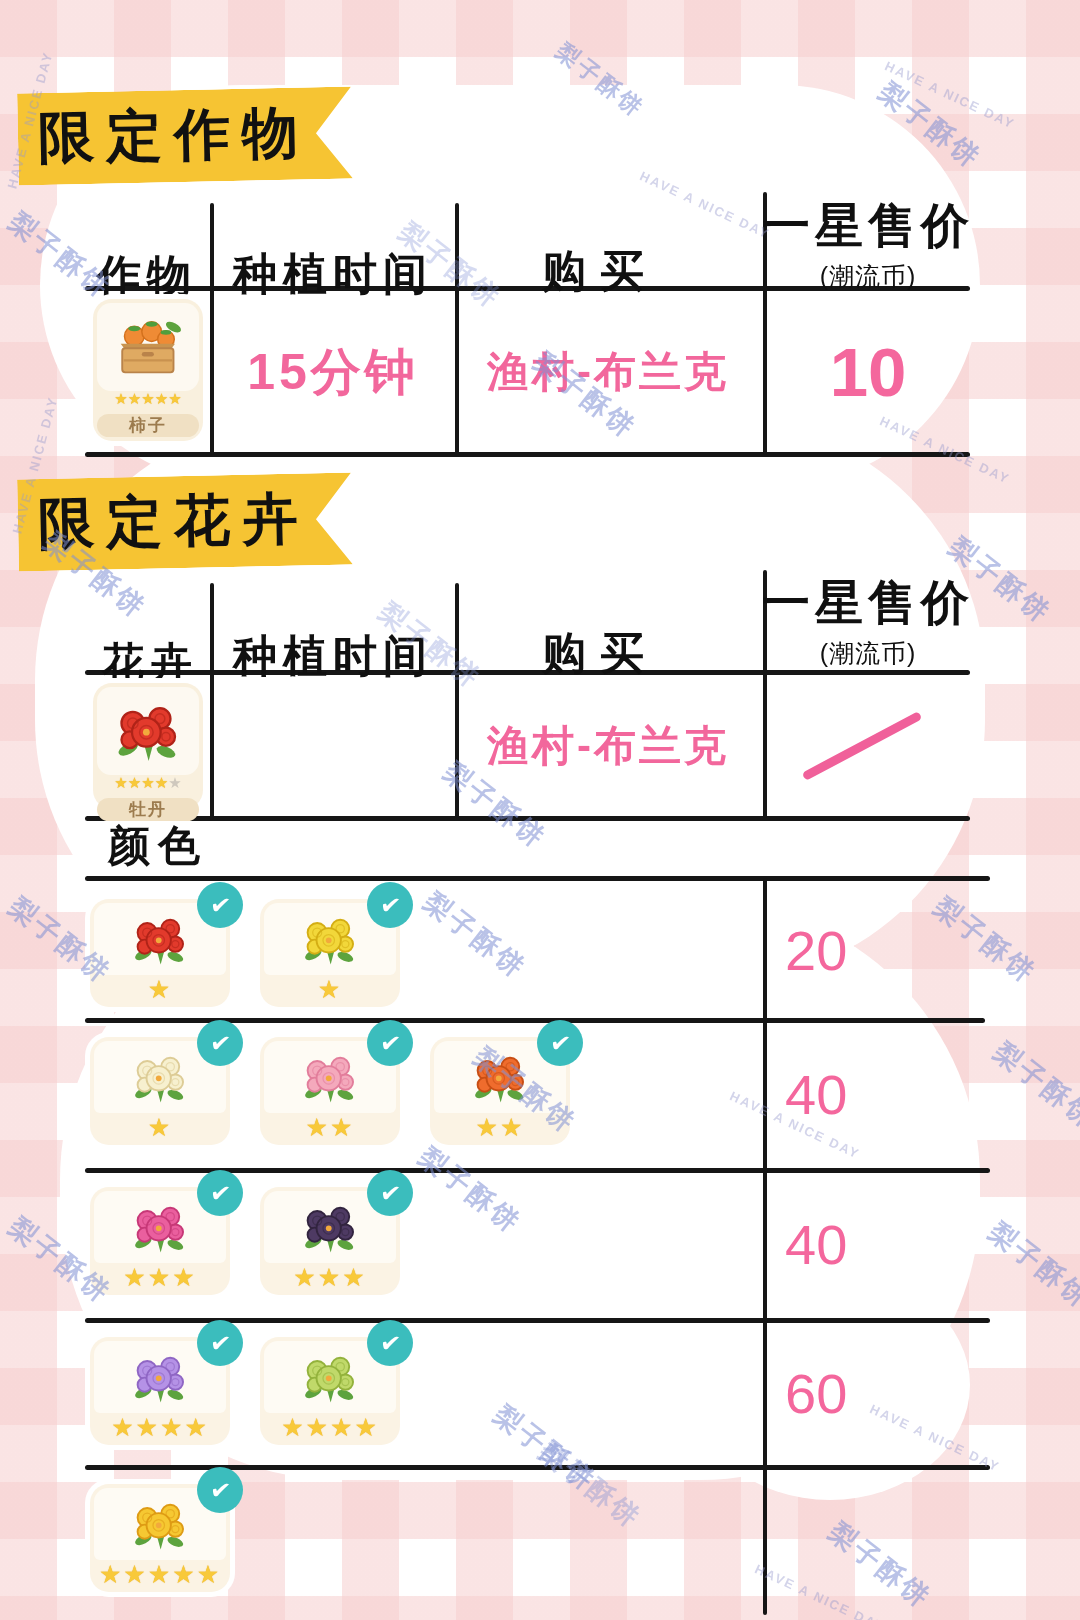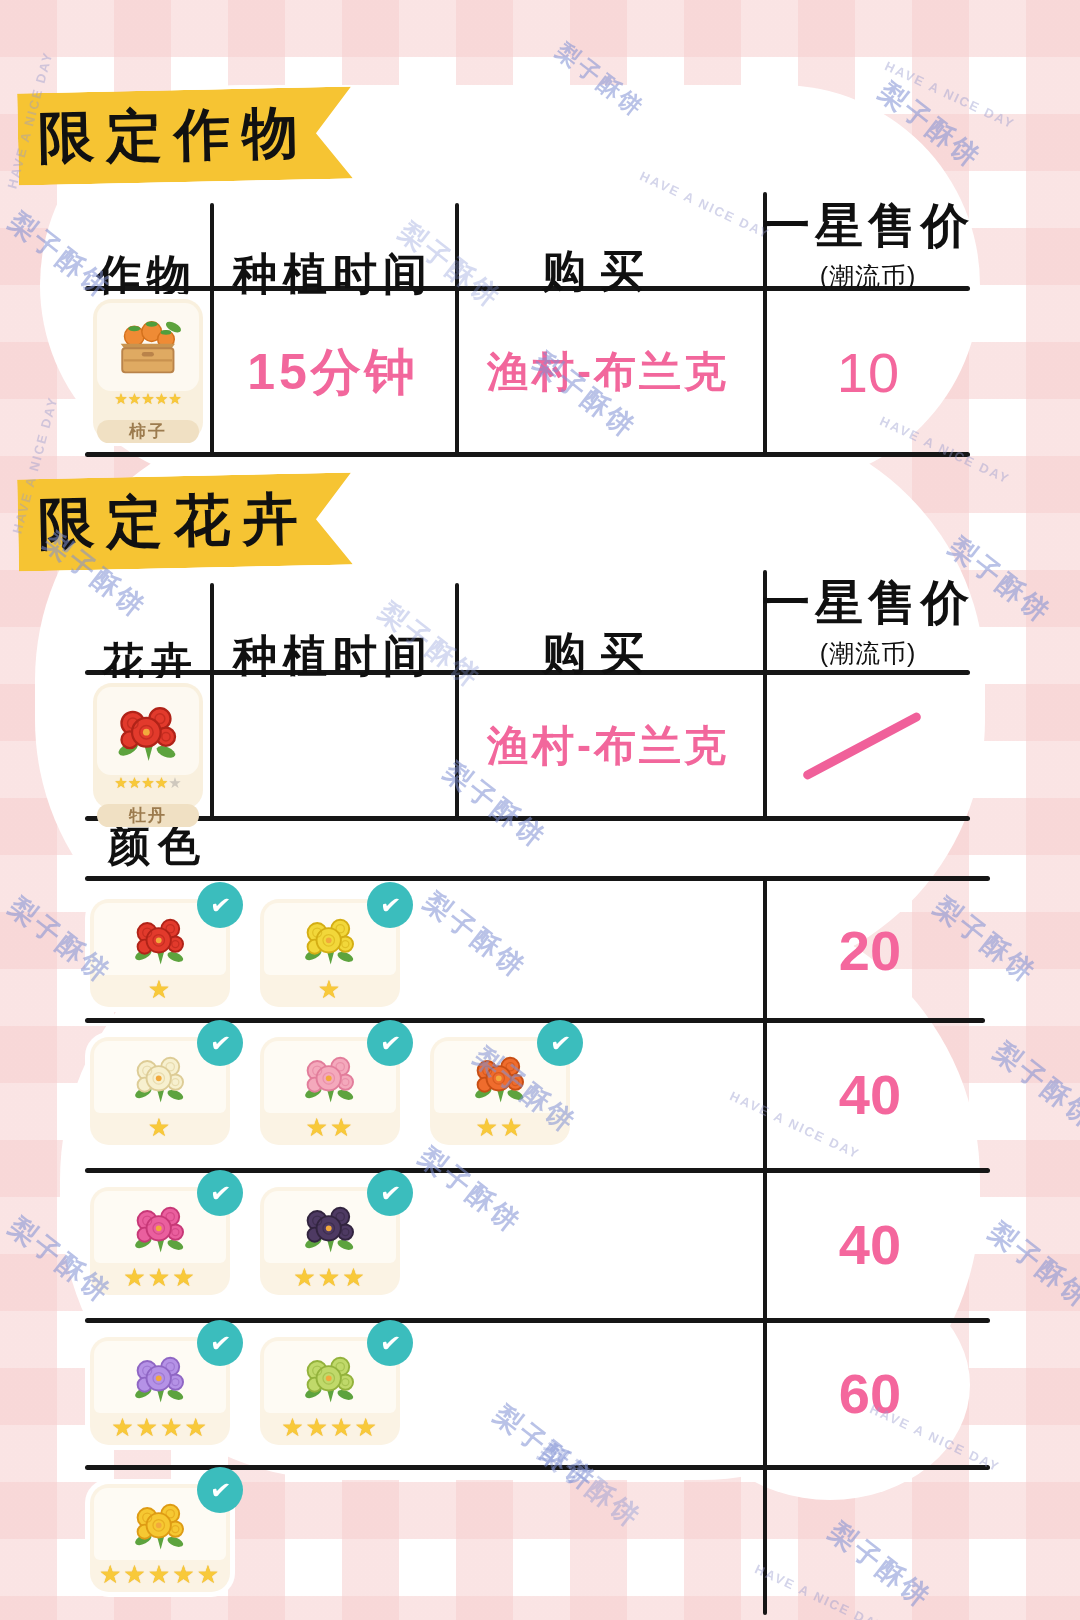--- a/index.html
+++ b/index.html
@@ -28,42 +28,42 @@
   .vline{position:absolute;width:4px;background:#161616;border-radius:3px;z-index:5;}
   
   .th{position:absolute;transform:translate(-50%,-50%);font-weight:700;color:#101010;
       font-size:44px;letter-spacing:6px;white-space:nowrap;z-index:6;margin-top:31px;}
   .th-price{position:absolute;transform:translate(-50%,-50%);display:flex;flex-direction:column;
       align-items:center;color:#101010;z-index:6;}
   .th-price .l1{font-size:48px;font-weight:700;letter-spacing:5px;white-space:nowrap;}
   .th-price .l2{font-size:25px;font-weight:400;letter-spacing:1px;margin-top:2px;}
   .pinktext{position:absolute;transform:translate(-50%,-50%);color:#f2679c;font-weight:700;
       white-space:nowrap;z-index:6;}
-  .price{position:absolute;transform:translate(-50%,-50%);color:#f4679d;font-weight:400;
-      font-size:56px;z-index:6;}
+  .price{position:absolute;transform:translate(-50%,-50%);color:#f4679d;font-weight:700;
+      font-size:69px;z-index:6;}
   .slash{position:absolute;width:132px;height:9px;background:#f0609a;border-radius:5px;
       transform:translate(-50%,-50%) rotate(-28deg);z-index:6;}
   .section-label{position:absolute;font-size:42px;font-weight:700;letter-spacing:8px;color:#101010;z-index:6;}
   
   .item-card{position:absolute;background:#fff;border-radius:24px;padding:5px;box-sizing:border-box;z-index:7;}
   .item-card .inner{background:#f9f0de;border-radius:19px;height:100%;display:flex;flex-direction:column;
       padding:4px;box-sizing:border-box;}
   .item-card .pic{flex:1;background:#fdf9f1;border-radius:14px;display:flex;align-items:center;justify-content:center;}
   .item-card .pic svg{width:86%;height:86%;}
   .item-card .star-strip{height:18px;display:flex;align-items:center;justify-content:center;}
   .item-card .star{font-size:15px;line-height:1;}
-  .item-card .label{height:28px;background:#f0e0c3;border-radius:12px;margin-top:14px;
+  .item-card .label{height:28px;background:#f0e0c3;border-radius:12px;margin-top:8px;
       display:flex;align-items:center;justify-content:center;font-size:17px;font-weight:700;color:#9c7b4e;letter-spacing:2px;}
   .star{color:#f8c93a;text-shadow:0 0 1px #e3a41f;}
   .star.gray{color:#cfc8bd;text-shadow:none;}
   
   .color-row{position:absolute;left:85px;width:910px;z-index:7;}
   .color-row .cards{position:absolute;left:0;top:12px;display:flex;gap:20px;}
-  .row-price{position:absolute;left:700px;width:170px;text-align:center;top:50%;
-      transform:translateY(-50%);color:#f4679d;font-weight:700;font-size:56px;}
+  .row-price{position:absolute;left:700px;width:170px;top:50%;
+      transform:translateY(-50%);color:#f4679d;font-weight:400;font-size:56px;}
   .flower-card{position:relative;width:150px;height:118px;background:#fff;border-radius:24px;
       padding:5px;box-sizing:border-box;}
   .flower-card .card-inner{background:#fbf3e4;border-radius:19px;height:100%;display:flex;
       flex-direction:column;padding:4px;box-sizing:border-box;}
   .flower-card .flower-zone{flex:1;background:#fefbf4;border-radius:14px 14px 6px 6px;
       display:flex;align-items:center;justify-content:center;}
   .flower-card .flower-zone svg{width:64px;height:64px;}
   .flower-card .star-strip{height:28px;display:flex;align-items:center;justify-content:center;letter-spacing:2px;}
   .flower-card .star{font-size:25px;line-height:1;}
   .check-badge{position:absolute;top:-12px;right:-8px;width:46px;height:46px;border-radius:50%;

